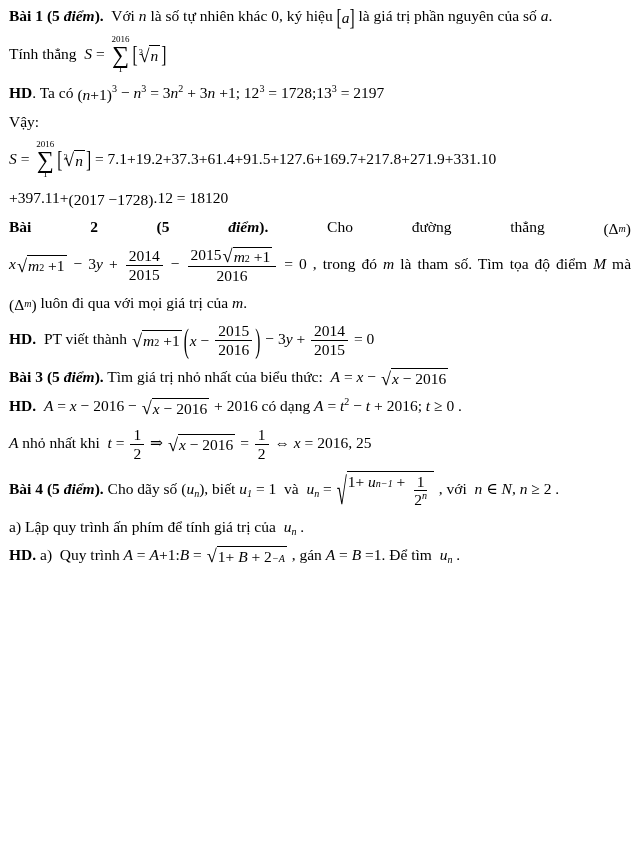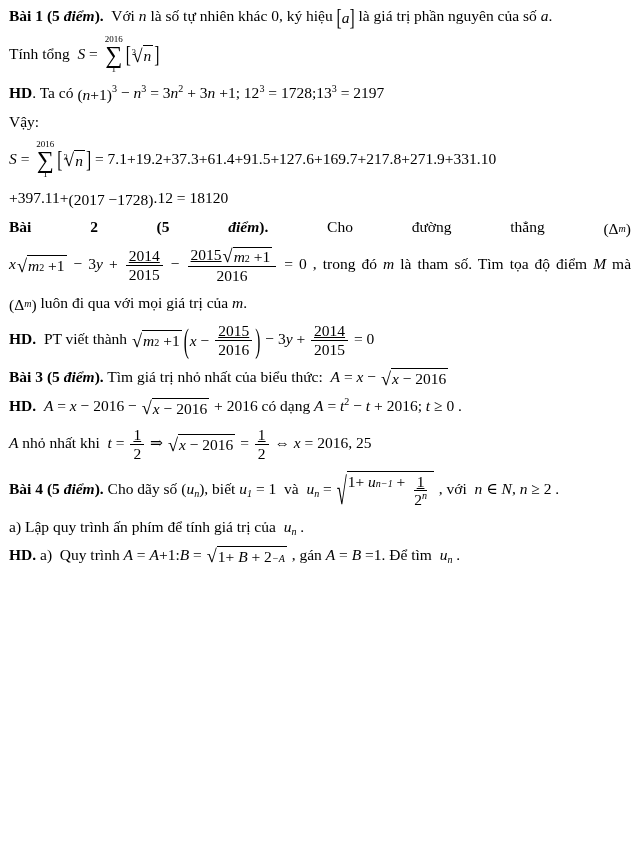--- a/index.html
+++ b/index.html
@@ -12,21 +12,21 @@
   .doc{display:flex;flex-direction:column;gap:8px;padding:6px 9px 4px 9px;}
   .para{line-height:1.25;min-height:1em;}
   .para.justify{text-align:justify;text-align-last:justify;}
   .tk{white-space:pre-wrap;}
   .b{font-weight:bold;}
   .i{font-style:italic;}
   .sup{font-size:0.65em;vertical-align:0.55em;line-height:0;}
   .sub{font-size:0.65em;vertical-align:-0.3em;line-height:0;}
   
   .frac{display:inline-flex;flex-direction:column;align-items:center;vertical-align:middle;margin:0 2px;line-height:1.15;}
-  .frac .num{border-bottom:1px solid #000;padding:0 3px;display:inline-block;text-decoration:underline;}
+  .frac .num{border-bottom:1px solid #000;padding:0 3px;display:inline-block;}
   .frac .den{padding:0 3px;display:inline-block;}
   
   .sum{display:inline-flex;flex-direction:column;align-items:center;vertical-align:middle;margin:0 3px;line-height:1;}
   .sum .lim{font-size:0.58em;line-height:1.1;}
   .sum .sigma{font-size:1.55em;line-height:0.85;}
   
   .sqrt{display:inline-flex;align-items:flex-end;vertical-align:middle;margin:0 1px;}
   .sqrt .idx{font-size:0.55em;align-self:flex-start;position:relative;top:0.25em;margin-right:-0.42em;z-index:1;}
   .sqrt .rad{font-size:1.18em;line-height:1.02;display:inline-block;}
   .sqrt .body{border-top:1.2px solid #000;padding:0 2px 0 1px;display:inline-flex;align-items:baseline;}
@@ -43,21 +43,21 @@
 <body>
 
 <div class="doc">
     <div class="para"><span class="tk b">Bài 1 (5 </span><span class="tk b i">điểm</span><span class="tk b">).</span><span class="tk">  Với </span><span class="tk i">n</span><span class="tk"> là số tự nhiên khác 0, ký hiệu </span><span class="fence big">
         <span class="d">[</span>
         <span class="fc">
           <span class="tk i">a</span>
         </span>
         <span class="d">]</span>
       </span><span class="tk"> là giá trị phần nguyên của số </span><span class="tk i">a</span><span class="tk">.</span></div>
-    <div class="para"><span class="tk">Tính tổng  </span><span class="tk i">S</span><span class="tk"> = </span><span class="sum">
+    <div class="para"><span class="tk">Tính thẳng  </span><span class="tk i">S</span><span class="tk"> = </span><span class="sum">
         <span class="lim">2016</span>
         <span class="sigma">∑</span>
         <span class="lim">1</span>
       </span><span class="fence big">
         <span class="d">[</span>
         <span class="fc">
           <span class="sqrt">
             <span class="idx">3</span>
             <span class="rad">√</span>
             <span class="body">

